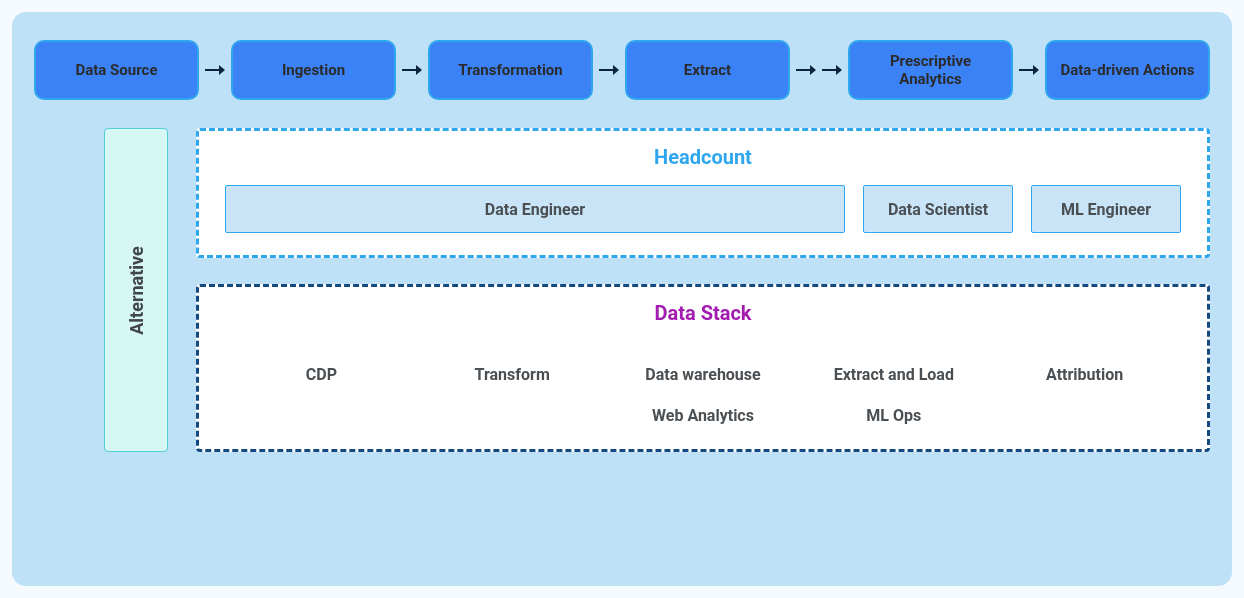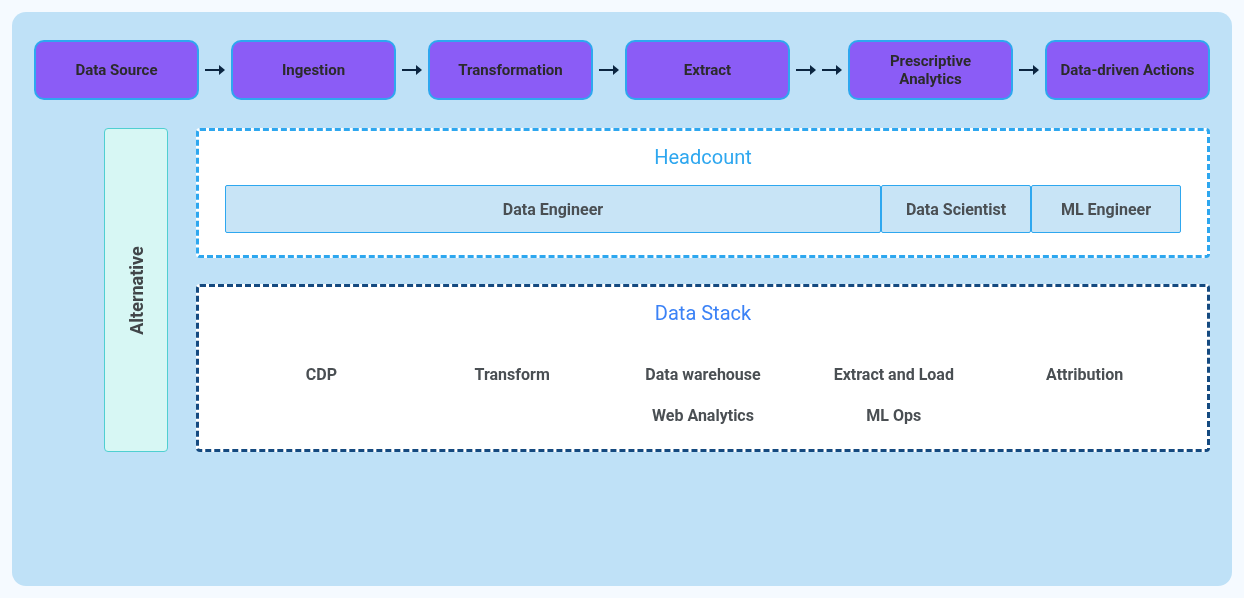--- a/index.html
+++ b/index.html
@@ -20,21 +20,21 @@
   }
   
   .pipeline {
     display: flex;
     align-items: center;
     justify-content: space-between;
     gap: 6px;
     margin-bottom: 28px;
   }
   .stage {
-    background: #8b5cf6;
+    background: #3b82f6;
     border: 2px solid #2ea7ef;
     border-radius: 10px;
     text-align: center;
     font-weight: 700;
     font-size: 15px;
     color: #2b2b2b;
     padding: 10px 8px;
     min-height: 60px;
     display: flex;
     align-items: center;
@@ -86,29 +86,30 @@
     padding: 14px 26px 22px 26px;
   }
   .panel.headcount {
     border: 3px dashed #2ea7ef;
   }
   .panel.datastack {
     border: 3px dashed #154a80;
   }
   .panel h3 {
     text-align: center;
-    font-weight: 400;
+    font-weight: 700;
     font-size: 20px;
     margin-bottom: 16px;
   }
   .panel.headcount h3 { color: #2ea7ef; }
-  .panel.datastack h3 { color: #3b82f6; }
+  .panel.datastack h3 { color: #a21caf; }
 
   .hc-row {
     display: flex;
+    gap: 18px;
     align-items: center;
   }
   .hc-box {
     background: #c8e4f6;
     border: 1px solid #2ea7ef;
     color: #4a4f53;
     font-weight: 700;
     font-size: 16px;
     display: flex;
     align-items: center;

